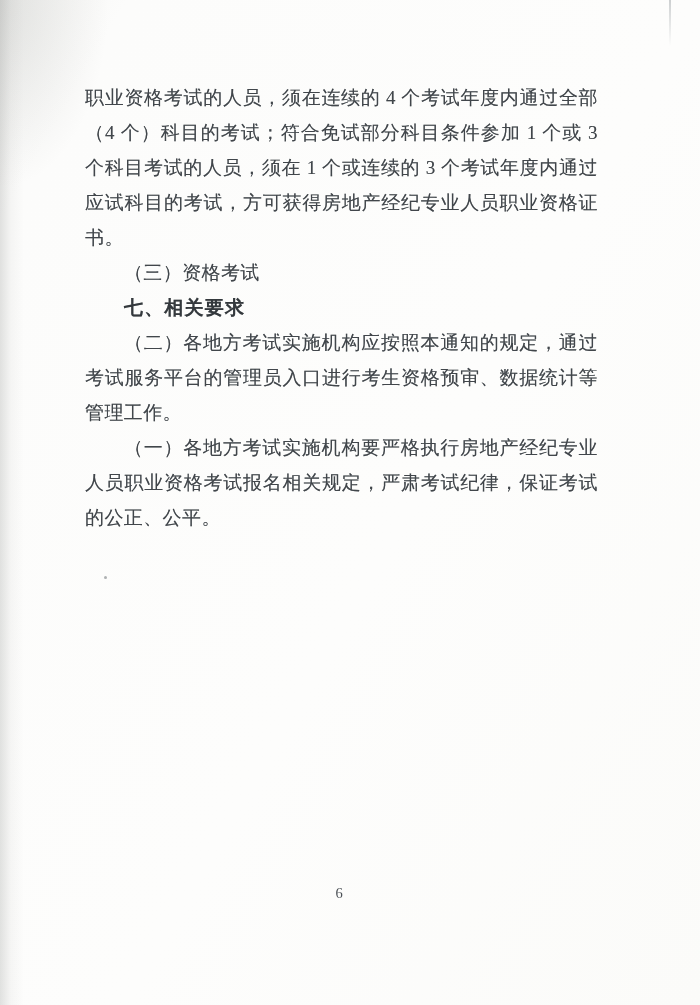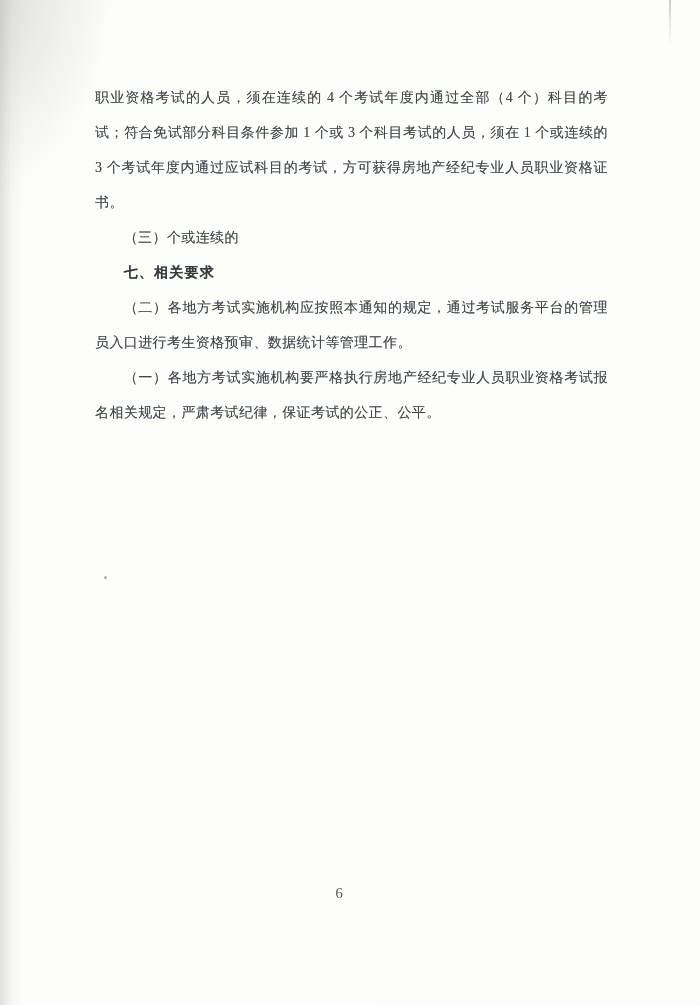--- a/index.html
+++ b/index.html
@@ -45,24 +45,24 @@
   .scan-speck {
     position: absolute;
     left: 104px; top: 576px;
     width: 3px; height: 3px;
     border-radius: 50%;
     background: rgba(110,115,118,0.55);
     pointer-events: none;
   }
   .text-block {
     position: absolute;
-    left: 95px;
+    left: 85px;
     top: 80px;
     width: 513px;
-    font-size: 14px;
+    font-size: 19px;
     line-height: 35px;
     color: #41464b;
     text-align: justify;
     text-justify: inter-ideograph;
     letter-spacing: 0.4px;
     text-shadow: 0 0 0.5px rgba(65,70,75,0.45);
   }
   .text-block p {
     margin: 0;
     padding: 0;
@@ -96,20 +96,20 @@
 <body>
 
 <div class="page">
   <div class="scan-shadow-left"></div>
   <div class="scan-shadow-topleft"></div>
   <div class="scan-line-topright"></div>
   <div class="scan-speck"></div>
 
   <div class="text-block">
     <p class="continue">职业资格考试的人员，须在连续的 4 个考试年度内通过全部（4 个）科目的考试；符合免试部分科目条件参加 1 个或 3 个科目考试的人员，须在 1 个或连续的 3 个考试年度内通过应试科目的考试，方可获得房地产经纪专业人员职业资格证书。</p>
-    <p class="indent">（三）个或连续的</p>
+    <p class="indent">（三）资格考试</p>
     <p class="indent heading">七、相关要求</p>
     <p class="indent">（二）各地方考试实施机构应按照本通知的规定，通过考试服务平台的管理员入口进行考生资格预审、数据统计等管理工作。</p>
     <p class="indent">（一）各地方考试实施机构要严格执行房地产经纪专业人员职业资格考试报名相关规定，严肃考试纪律，保证考试的公正、公平。</p>
   </div>
 
   <div class="page-number">6</div>
 </div>
 
 </body></html>

